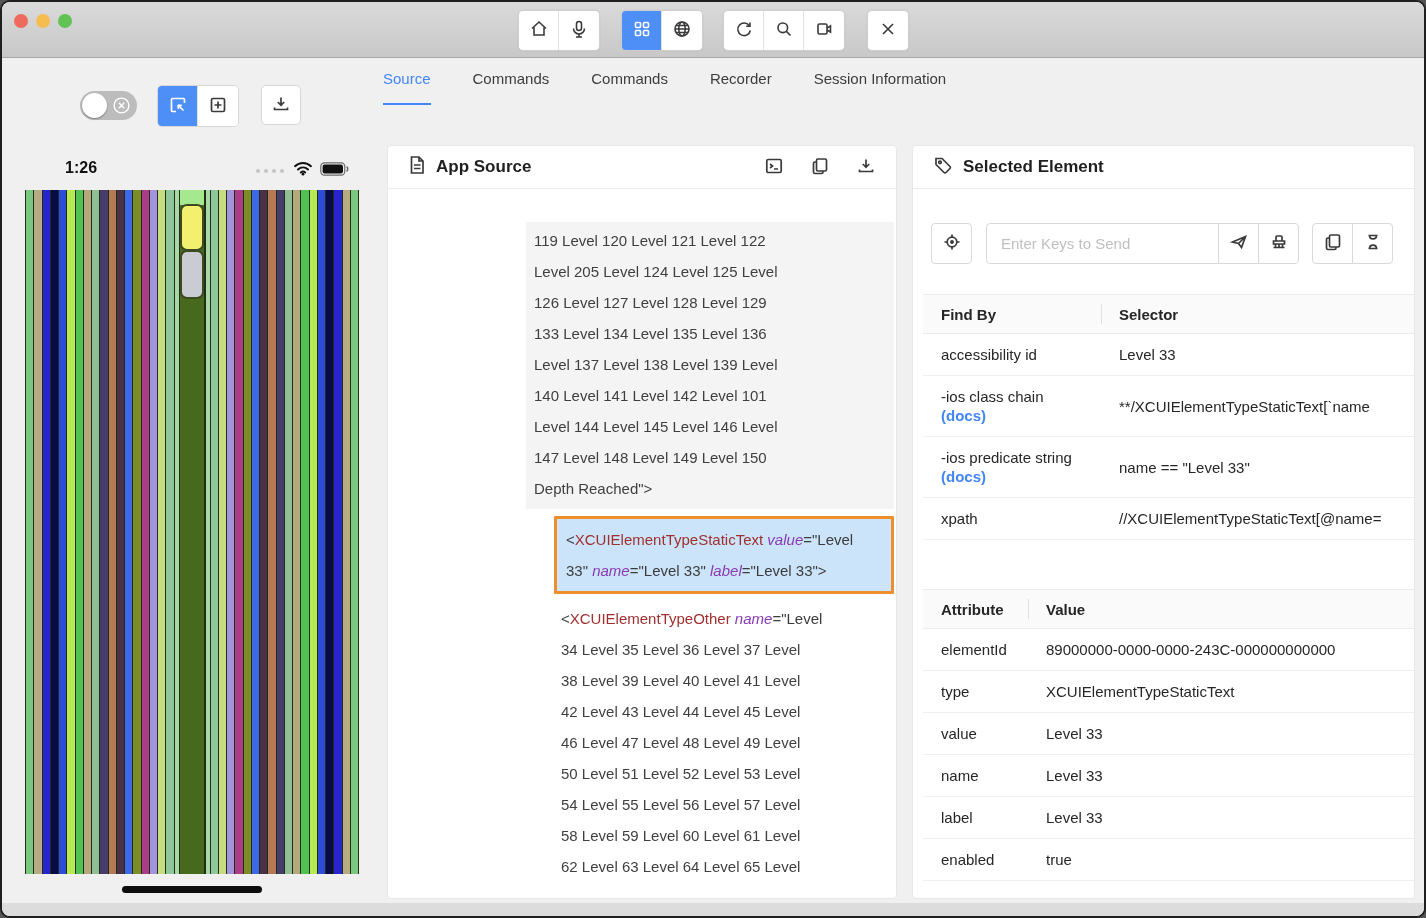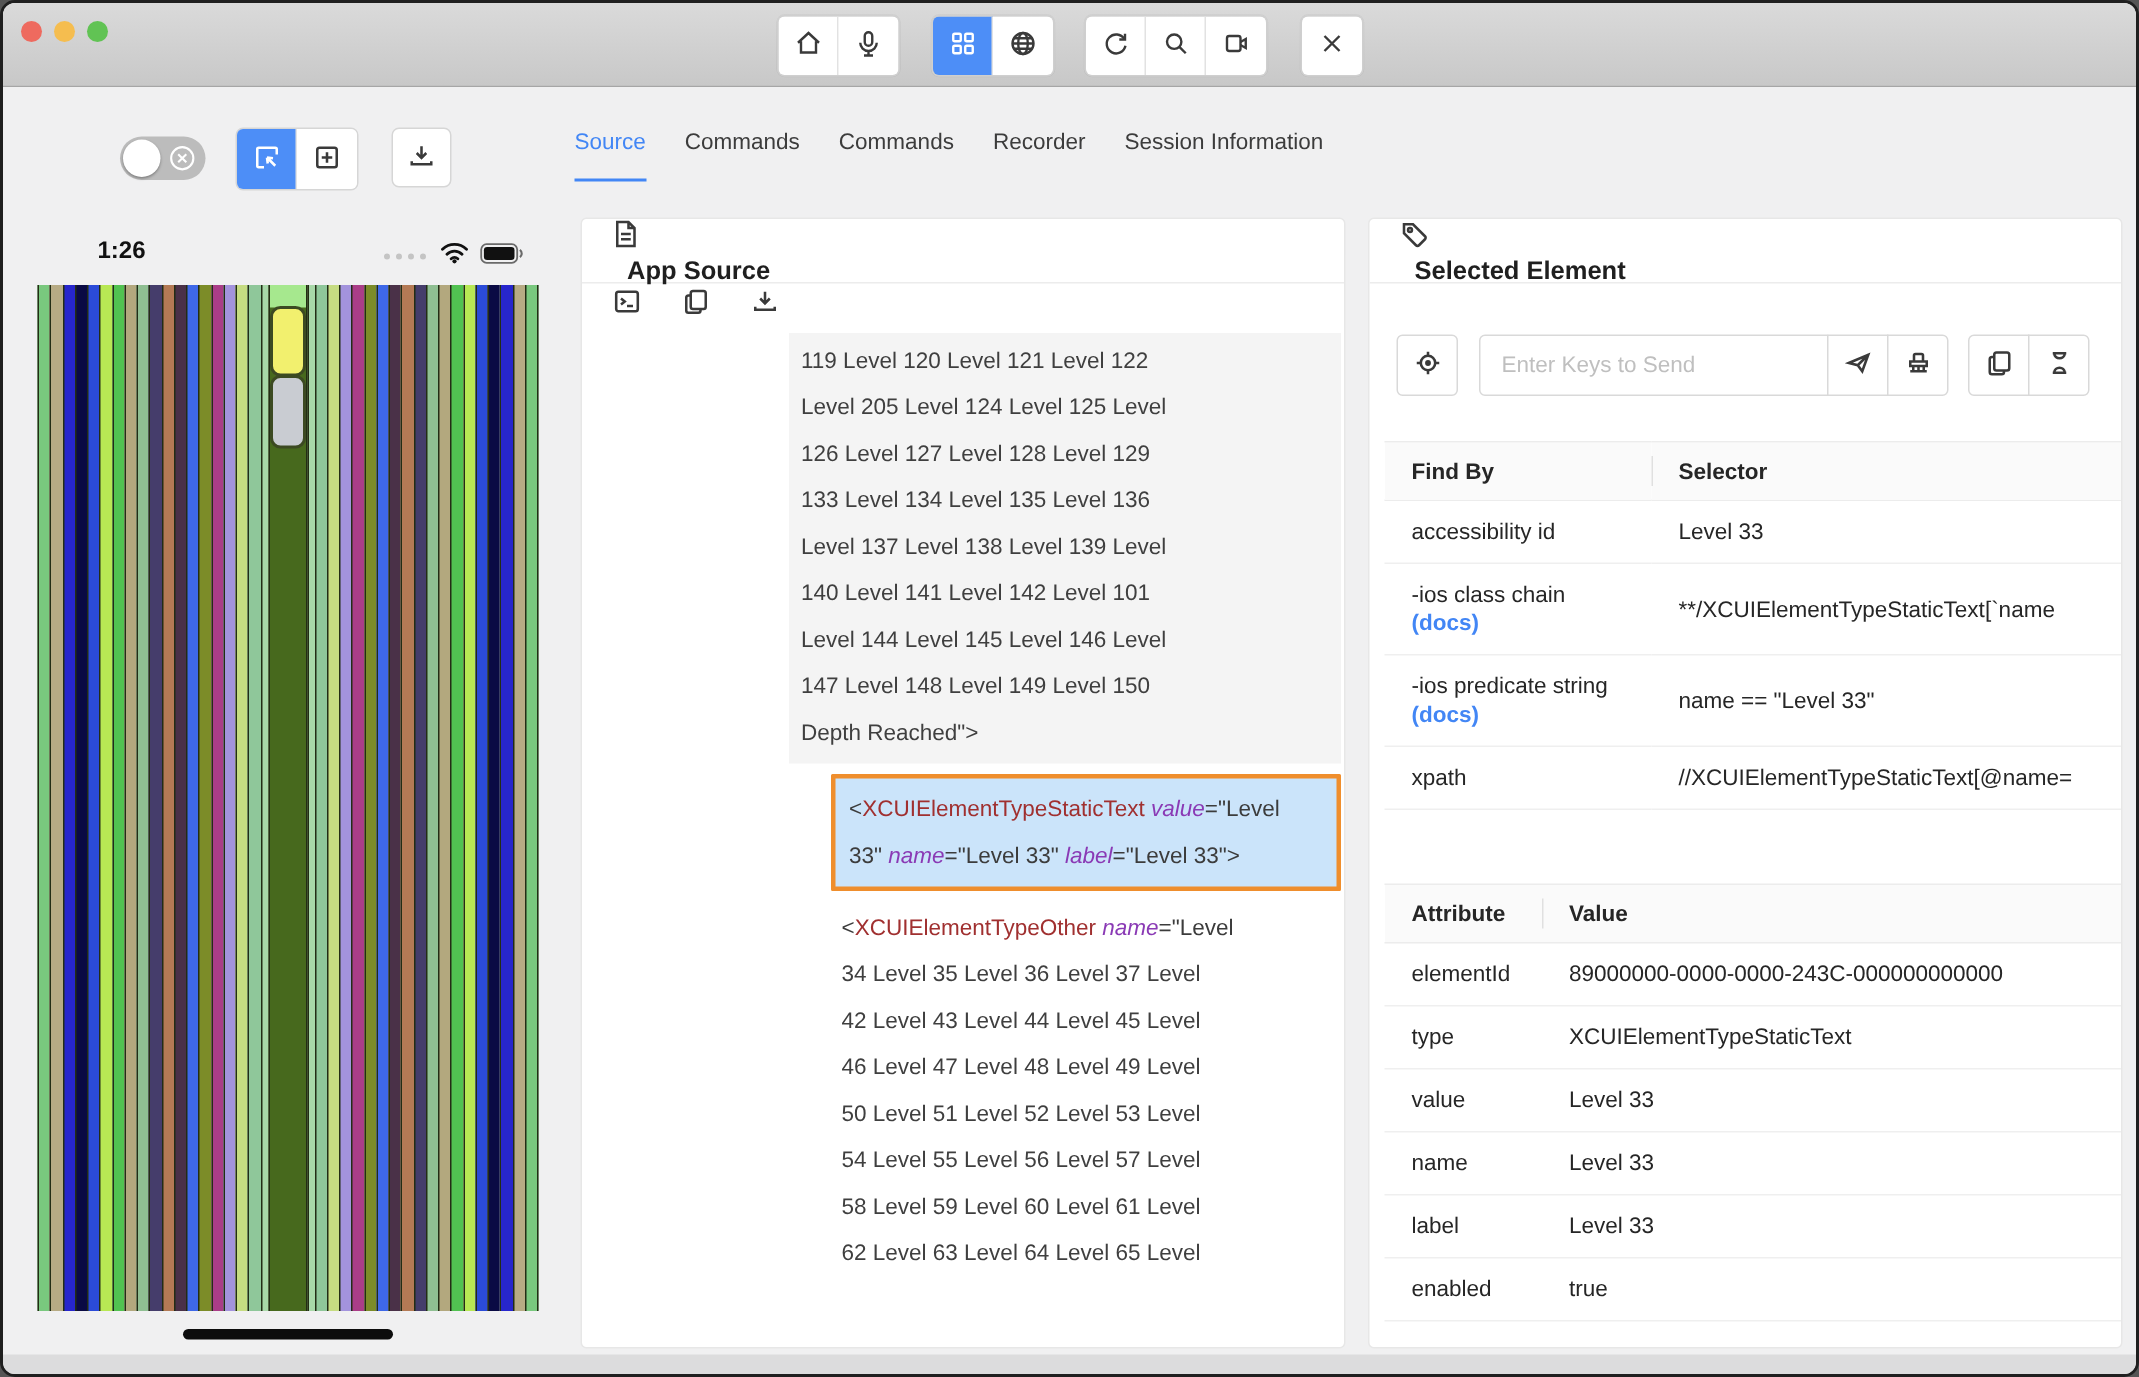--- a/index.html
+++ b/index.html
@@ -52,30 +52,30 @@
   .stripe { flex:1 1 auto; border-left:1px solid #232d15; }
   .stripe:last-child { border-right:1px solid #232d15; }
   .rail { flex:0 0 5px; border-left:1px solid #232d15; }
   .centercol { flex:0 0 26px; position:relative; border-left:1px solid #232d15; border-right:1px solid #232d15; }
   .cc-top { position:absolute; top:0; left:0; right:0; height:15px; }
   .cc-yellow { position:absolute; top:14px; left:0px; right:0px; height:47px; border:2px solid #3c4a22; border-radius:7px; }
   .cc-gray { position:absolute; top:60px; left:0px; right:0px; height:49px; border:2px solid #3c4a22; border-radius:7px; }
   .home-indicator { position:absolute; top:827px; left:97px; width:140px; height:7px; border-radius:4px; background:#0d0d0d; }
 
   
-  .tabs { position:absolute; left:381px; top:84px; display:flex; gap:26px; }
+  .tabs { position:absolute; left:381px; top:68px; display:flex; gap:42px; }
   .tab { font-size:15px; color:#3c3c3c; padding-bottom:16px; cursor:pointer; border-bottom:2px solid transparent; }
   .tab.active { color:#4286f5; border-bottom-color:#4286f5; }
 
   
   .card { position:absolute; top:143px; height:754px; background:#fff; border:1px solid #e7e7e7;
           border-radius:4px; overflow:hidden; }
   .source-card { left:385px; width:510px; }
   .selected-card { left:910px; width:503px; }
-  .card-header { height:43px; border-bottom:1px solid #ececec; display:flex; align-items:flex-start; padding:0 20px;flex-direction:column; }
+  .card-header { height:43px; border-bottom:1px solid #ececec; display:flex; align-items:center; padding:0 20px; }
   .card-title { font-size:17px; font-weight:700; color:#1f1f1f; margin-left:10px; flex:1; }
   .hdr-icons { display:flex; gap:26px; }
   .hdr-icons .hbtn { background:none; border:none; cursor:pointer; display:flex; }
 
   
   .src-content { position:absolute; top:60px; left:0; right:0; bottom:0; overflow:hidden;
                  font-size:15px; line-height:31px; color:#3f3f3f; }
   .gray-block { margin:16px 2px 0 138px; background:#f4f4f4; padding:3px 8px 5px 8px; }
   .hl-box { margin:7px 2px 0 166px; border:3px solid #ef8e2d; background:#cbe4fa; padding:5px 9px; border-radius:1px; }
   .other-block { margin:9px 2px 0 173px; }
@@ -340,20 +340,21 @@
           <div>147 Level 148 Level 149 Level 150</div>
           <div>Depth Reached"&gt;</div>
         </div>
       <div class="hl-box" id="hl-box">
           <div><span class="t-plain">&lt;</span><span class="t-tag">XCUIElementTypeStaticText</span><span class="t-plain"> </span><span class="t-attr">value</span><span class="t-plain">="Level</span></div>
           <div><span class="t-plain">33" </span><span class="t-attr">name</span><span class="t-plain">="Level 33" </span><span class="t-attr">label</span><span class="t-plain">="Level 33"&gt;</span></div>
         </div>
       <div class="other-block" id="other-block">
           <div><span class="t-plain">&lt;</span><span class="t-tag">XCUIElementTypeOther</span><span class="t-plain"> </span><span class="t-attr">name</span><span class="t-plain">="Level</span></div>
           <div>34 Level 35 Level 36 Level 37 Level</div>
+          <div>38 Level 39 Level 40 Level 41 Level</div>
           <div>42 Level 43 Level 44 Level 45 Level</div>
           <div>46 Level 47 Level 48 Level 49 Level</div>
           <div>50 Level 51 Level 52 Level 53 Level</div>
           <div>54 Level 55 Level 56 Level 57 Level</div>
           <div>58 Level 59 Level 60 Level 61 Level</div>
           <div>62 Level 63 Level 64 Level 65 Level</div>
         </div>
     </div>
   </div>
 

